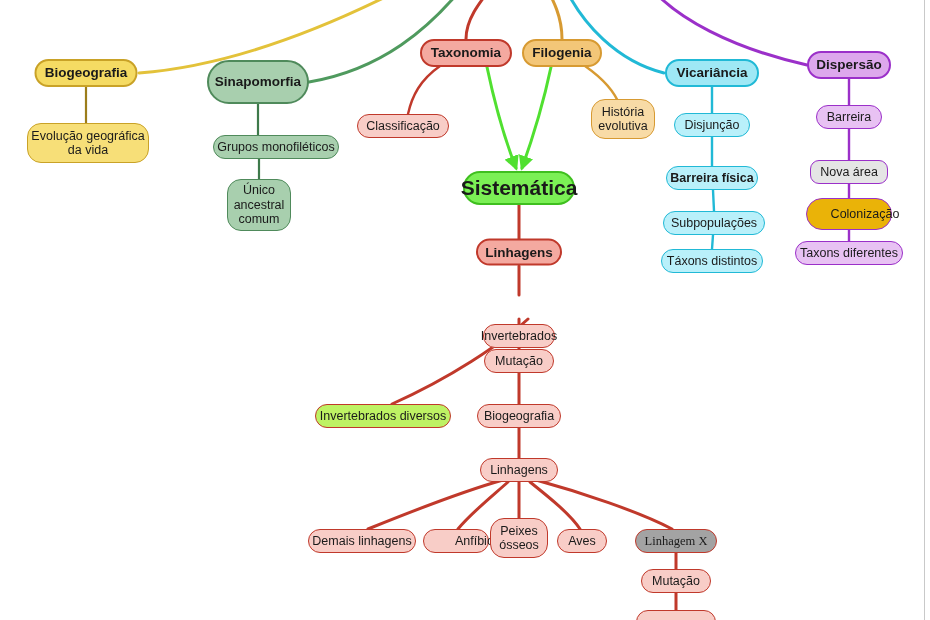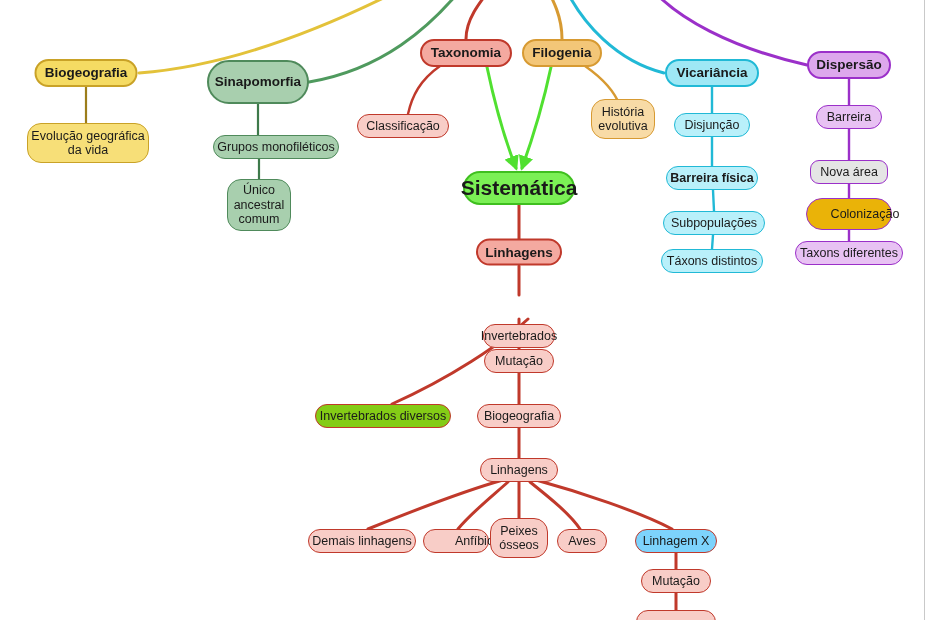--- a/index.html
+++ b/index.html
@@ -136,28 +136,28 @@
       <div class="node child" style="left: 714px; top: 223px; width: 102px; height: 24px; background: rgb(185, 240, 250); border-color: rgb(33, 185, 214);">Subpopulações</div>
       <div class="node child" style="left: 712px; top: 261px; width: 102px; height: 24px; background: rgb(185, 240, 250); border-color: rgb(33, 185, 214);">Táxons distintos</div>
       <div class="node root-level" style="left: 849px; top: 65px; width: 84px; height: 28px; background: rgb(221, 168, 236); border-color: rgb(155, 48, 201);">Dispersão</div>
       <div class="node child" style="left: 849px; top: 117px; width: 66px; height: 24px; background: rgb(232, 194, 243); border-color: rgb(155, 48, 201);">Barreira</div>
       <div class="node child" style="left: 849px; top: 172px; width: 78px; height: 24px; background: #e5e5e5; border-color: rgb(155, 48, 201); border-radius: 9px;">Nova área</div>
       <div class="node child" style="left: 849px; top: 214px; width: 86px; height: 32px; background: #eab308; border-color: rgb(155, 48, 201); padding-left: 32px;">Colonização</div>
       <div class="node child" style="left: 849px; top: 253px; width: 108px; height: 24px; background: rgb(232, 194, 243); border-color: rgb(155, 48, 201);">Taxons diferentes</div>
       <div class="node hub" style="left: 519px; top: 188px; width: 112px; height: 34px; background: rgb(123, 240, 85); border-color: rgb(63, 191, 31);">Sistemática</div>
       <div class="node root-level" style="left: 519px; top: 252px; width: 86px; height: 27px; background: rgb(244, 169, 160); border-color: rgb(192, 57, 43);">Linhagens</div>
       <div class="node child" style="left: 519px; top: 307px; width: 72px; height: 24px; background: rgb(248, 205, 199); border-color: rgb(192, 57, 43); margin-top: 29px;">Invertebrados</div>
-      <div class="node child" style="left: 383px; top: 416px; width: 136px; height: 24px; background: #84cc16; border-color: rgb(192, 57, 43);">Invertebrados diversos</div>
+      <div class="node child" style="left: 383px; top: 416px; width: 136px; height: 24px; background: #bef264; border-color: rgb(192, 57, 43);">Invertebrados diversos</div>
       <div class="node child" style="left: 519px; top: 361px; width: 70px; height: 24px; background: rgb(248, 205, 199); border-color: rgb(192, 57, 43);">Mutação</div>
       <div class="node child" style="left: 519px; top: 416px; width: 84px; height: 24px; background: rgb(248, 205, 199); border-color: rgb(192, 57, 43);">Biogeografia</div>
       <div class="node child" style="left: 519px; top: 470px; width: 78px; height: 24px; background: rgb(248, 205, 199); border-color: rgb(192, 57, 43);">Linhagens</div>
       <div class="node child" style="left: 362px; top: 541px; width: 108px; height: 24px; background: rgb(248, 205, 199); border-color: rgb(192, 57, 43);">Demais linhagens</div>
       <div class="node child" style="left: 456px; top: 541px; width: 66px; height: 24px; background: rgb(248, 205, 199); border-color: rgb(192, 57, 43); padding-left: 43px;">Anfíbios</div>
       <div class="node child multiline" style="left: 519px; top: 538px; width: 58px; height: 40px; background: rgb(248, 205, 199); border-color: rgb(192, 57, 43);">Peixes
 ósseos</div>
       <div class="node child" style="left: 582px; top: 541px; width: 50px; height: 24px; background: rgb(248, 205, 199); border-color: rgb(192, 57, 43);">Aves</div>
-      <div class="node child" style="left: 676px; top: 541px; width: 82px; height: 24px; background: #7dd3fc; border-color: rgb(192, 57, 43);">Linhagem X</div>
+      <div class="node child" style="left: 676px; top: 541px; width: 82px; height: 24px; background: #a3a3a3; border-color: rgb(192, 57, 43); font-family: Liberation Serif, serif;">Linhagem X</div>
       <div class="node child" style="left: 676px; top: 581px; width: 70px; height: 24px; background: rgb(248, 205, 199); border-color: rgb(192, 57, 43);">Mutação</div>
       <div class="node child" style="left: 676px; top: 622px; width: 80px; height: 24px; background: rgb(248, 205, 199); border-color: rgb(192, 57, 43);"></div>
     </div>
 
   <div class="right-border"></div>
 </div>
 
 </body></html>

